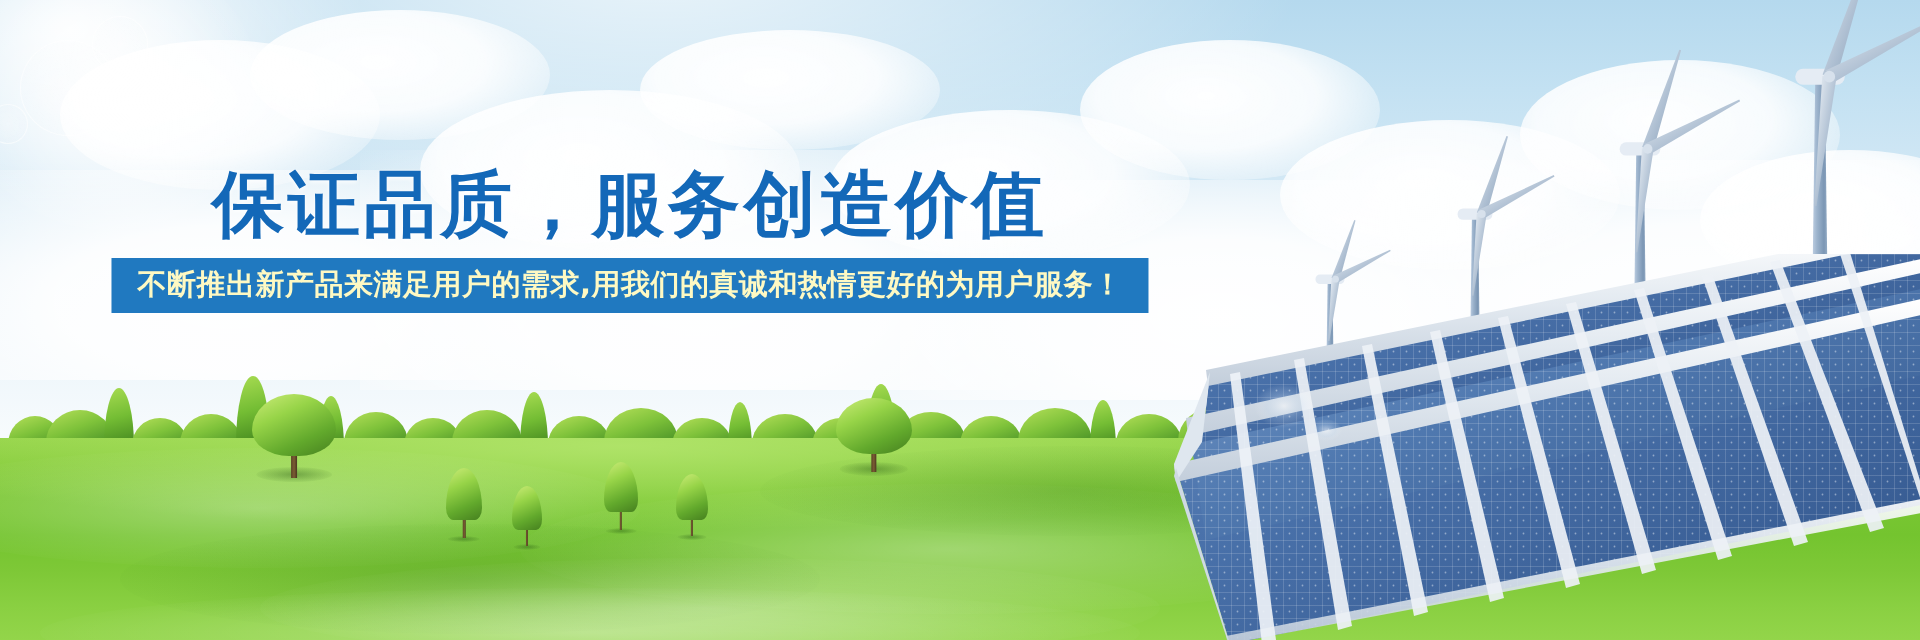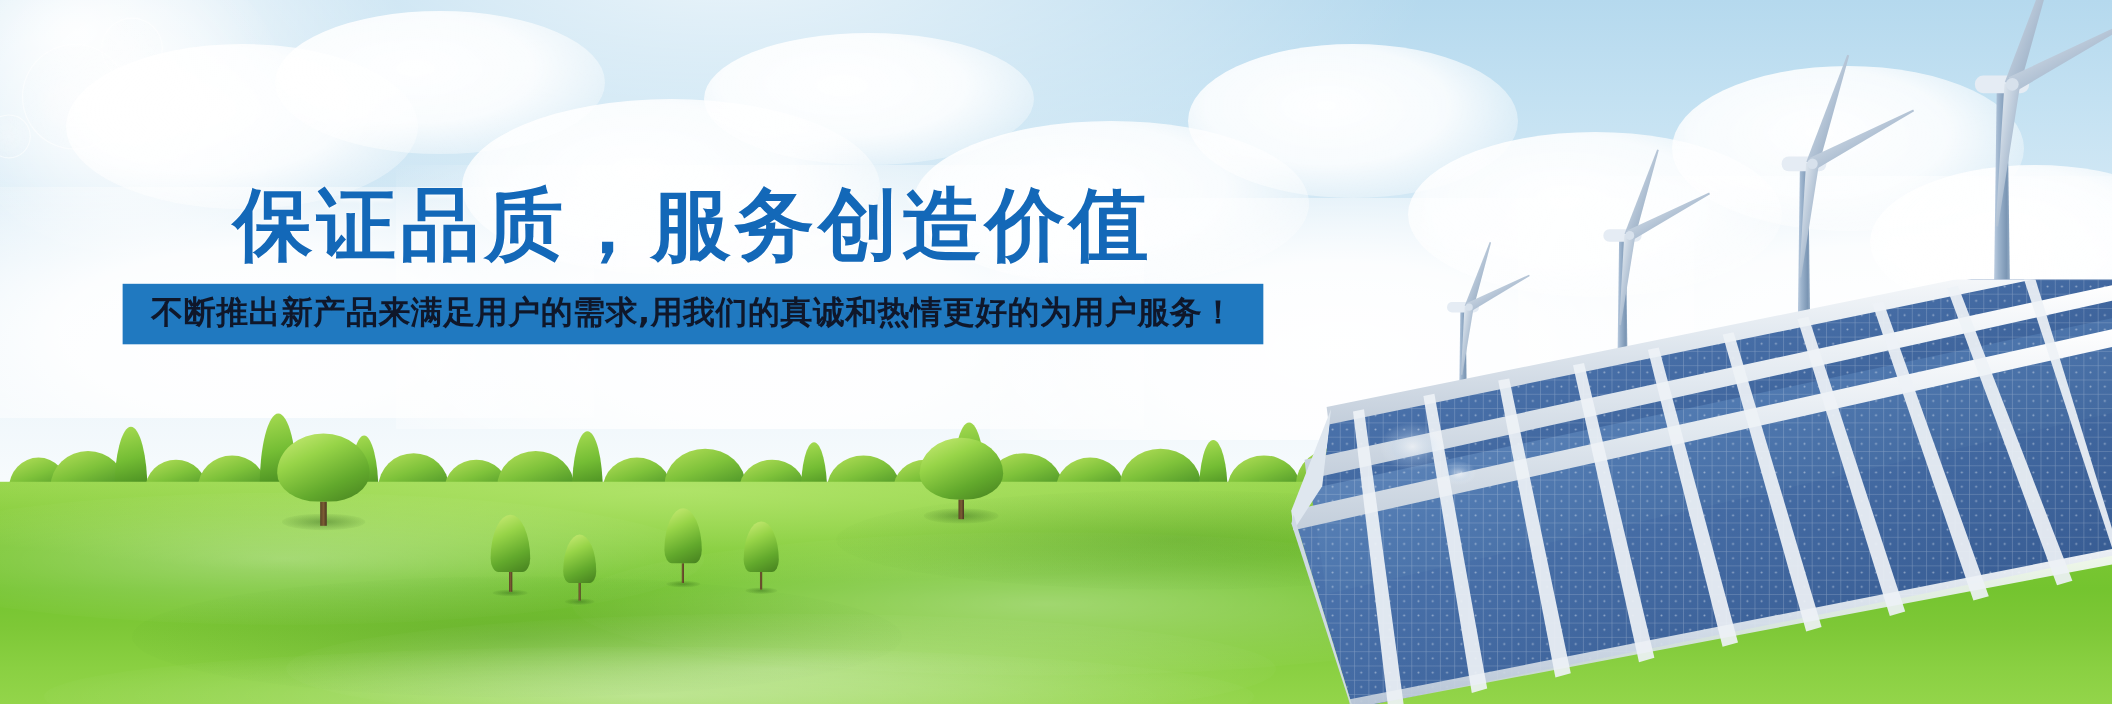--- a/index.html
+++ b/index.html
@@ -127,21 +127,21 @@
     text-shadow:0 2px 4px rgba(255,255,255,0.85), 0 0 2px rgba(255,255,255,0.9);
     white-space:nowrap;
   }
   .subbar {
     position:absolute; top:258px; left:50%; transform:translateX(-50%);
     background:#2079c0;
     padding:10px 26px 12px 26px;
     white-space:nowrap;
   }
   .subtext {
-    font-size:29px; line-height:1.15; color:#0f172a; font-weight:bold;
+    font-size:29px; line-height:1.15; color:#fef9c3; font-weight:bold;
     letter-spacing:0.5px;
   }
 </style>
 </head>
 <body>
 
 <div class="banner">
 
   <div class="sky"></div>
   <div class="sky-haze"></div>

